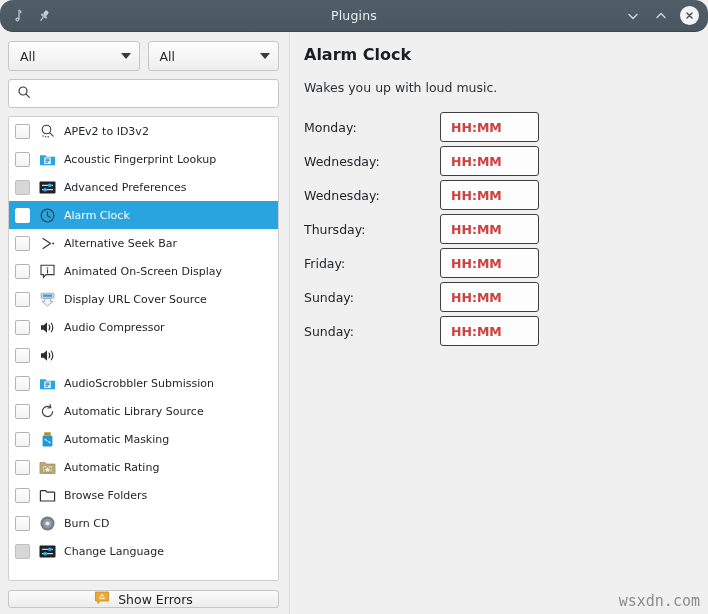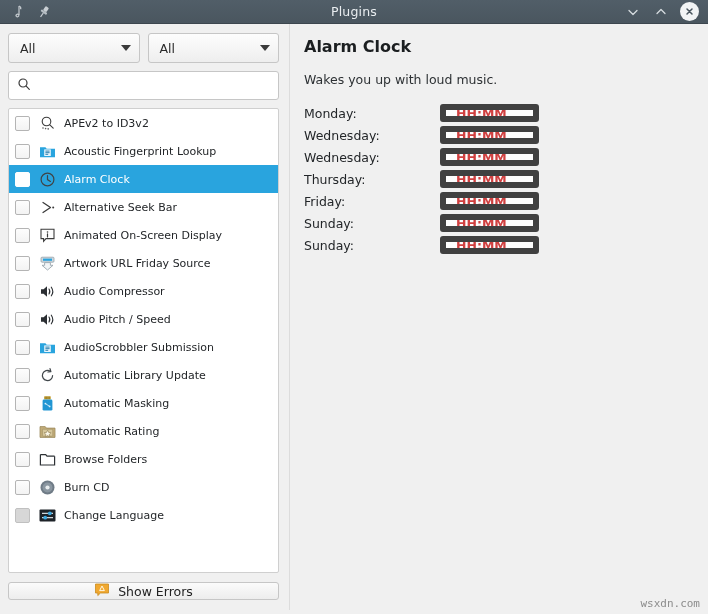--- a/index.html
+++ b/index.html
@@ -9,26 +9,27 @@
     overflow: hidden;
     font-family: "DejaVu Sans", "Liberation Sans", sans-serif;
   }
   body {
     background: #f0f0f0;
     position: relative;
   }
 
   
   .titlebar {
-    height: 24px;
+    height: 32px;
     background: linear-gradient(180deg, #515e68 0%, #4a565f 100%);
     display: flex;
     align-items: center;
     position: relative;
     border-bottom: 1px solid #3c464e;
+    border-radius: 13px;
   }
   .tb-left {
     display: flex;
     align-items: center;
     gap: 10px;
     padding-left: 10px;
     z-index: 2;
   }
   .tb-ico { width: 16px; height: 16px; display: block; opacity: .85; }
   .tb-title {
@@ -206,38 +207,38 @@
     gap: 48px;
   }
   .flabel {
     width: 92px;
     font-size: 12.5px;
     color: #232629;
     padding-left: 4px;
   }
   .finput {
     width: 99px;
-    height: 18px;
-    border: 6px solid #404040;
+    height: 30px;
+    border: 1px solid #404040;
     border-radius: 3px;
     background: #fdfdfd;
     color: #d04040;
     font-size: 12.5px;
     font-weight: bold;
     font-family: inherit;
     padding: 0 10px;
     outline: none;
   }
   .finput::placeholder { color: #d04040; opacity: 1; font-weight: bold; }
 
   
   .wm {
     position: absolute;
     right: 8px; bottom: 4px;
-    font-size: 11px;
+    font-size: 15px;
     color: #8c8c8c;
     font-family: "DejaVu Sans Mono", "Liberation Mono", monospace;
   }
 </style>
 </head>
 <body>
 
 <div class="titlebar">
   <div class="tb-left">
     <span class="tb-ico">
@@ -320,20 +321,32 @@
           <span class="cb"></span>
           <span class="ico">
             <svg width="17" height="17" viewBox="0 0 17 17">
               <path d="M1 4.2 h5.4 l1.3 1.5 H16 v8.6 H1 Z" fill="#29a4de"></path>
               <rect x="5.2" y="6.4" width="6.6" height="6.6" fill="#e9f5fc"></rect>
               <path d="M6.4 8.1h4.2M6.4 9.7h4.2M6.4 11.3h2.8" stroke="#2a7fae" stroke-width="1"></path>
             </svg>
           </span>
           <span class="rlabel">Acoustic Fingerprint Lookup</span>
         </div>
+        <div class="row">
+          <span class="cb disabled"></span>
+          <span class="ico">
+            <svg width="17" height="17" viewBox="0 0 17 17">
+              <rect x="0.5" y="2.5" width="16" height="12" rx="1" fill="#1d2228"></rect>
+              <path d="M3 6.3h11M3 10.7h11" stroke="#cfd6db" stroke-width="1.2"></path>
+              <circle cx="10.8" cy="6.3" r="1.9" fill="#3aa8e0"></circle>
+              <circle cx="6.2" cy="10.7" r="1.9" fill="#3aa8e0"></circle>
+            </svg>
+          </span>
+          <span class="rlabel">Advanced Preferences</span>
+        </div>
         <div class="row selected">
           <span class="cb"></span>
           <span class="ico">
             <svg width="17" height="17" viewBox="0 0 17 17">
               <circle cx="8.5" cy="8.5" r="6.4" fill="none" stroke="#3f4447" stroke-width="1.2"></circle>
               <path d="M8.5 4.6 V8.6 L11.4 10.4" fill="none" stroke="#3f4447" stroke-width="1.2" stroke-linecap="round"></path>
             </svg>
           </span>
           <span class="rlabel">Alarm Clock</span>
         </div>
@@ -360,21 +373,21 @@
         </div>
         <div class="row">
           <span class="cb"></span>
           <span class="ico">
             <svg width="17" height="17" viewBox="0 0 17 17">
               <rect x="2" y="2.2" width="13" height="5" rx="1" fill="#cfd7dd" stroke="#97a3ab" stroke-width=".8"></rect>
               <rect x="4" y="3.6" width="9" height="2.2" fill="#29a4de"></rect>
               <path d="M5.6 7.6 H11.4 V10.3 H14 L8.5 15 L3 10.3 H5.6 Z" fill="#f2f5f7" stroke="#9aa6ae" stroke-width=".9"></path>
             </svg>
           </span>
-          <span class="rlabel">Artwork URL Friday Source</span>
+          <span class="rlabel">Display URL Cover Source</span>
         </div>
         <div class="row">
           <span class="cb"></span>
           <span class="ico">
             <svg width="17" height="17" viewBox="0 0 17 17">
               <path d="M2 6.2 H4.6 L8 3.2 V13.8 L4.6 10.8 H2 Z" fill="#2b2f33"></path>
               <path d="M10 6 q1.7 2.5 0 5" fill="none" stroke="#2b2f33" stroke-width="1.1" stroke-linecap="round"></path>
               <path d="M12.3 4.2 q3 4.3 0 8.6" fill="none" stroke="#2b2f33" stroke-width="1.1" stroke-linecap="round"></path>
             </svg>
           </span>
@@ -382,42 +395,41 @@
         </div>
         <div class="row">
           <span class="cb"></span>
           <span class="ico">
             <svg width="17" height="17" viewBox="0 0 17 17">
               <path d="M2 6.2 H4.6 L8 3.2 V13.8 L4.6 10.8 H2 Z" fill="#2b2f33"></path>
               <path d="M10 6 q1.7 2.5 0 5" fill="none" stroke="#2b2f33" stroke-width="1.1" stroke-linecap="round"></path>
               <path d="M12.3 4.2 q3 4.3 0 8.6" fill="none" stroke="#2b2f33" stroke-width="1.1" stroke-linecap="round"></path>
             </svg>
           </span>
-          <span class="rlabel">Audio Pitch / Speed</span>
         </div>
         <div class="row">
           <span class="cb"></span>
           <span class="ico">
             <svg width="17" height="17" viewBox="0 0 17 17">
               <path d="M1 4.2 h5.4 l1.3 1.5 H16 v8.6 H1 Z" fill="#29a4de"></path>
               <rect x="5.2" y="6.4" width="6.6" height="6.6" fill="#e9f5fc"></rect>
               <path d="M6.4 8.1h4.2M6.4 9.7h4.2M6.4 11.3h2.8" stroke="#2a7fae" stroke-width="1"></path>
             </svg>
           </span>
           <span class="rlabel">AudioScrobbler Submission</span>
         </div>
         <div class="row">
           <span class="cb"></span>
           <span class="ico">
             <svg width="17" height="17" viewBox="0 0 17 17">
               <path d="M13.6 8.5 a5.1 5.1 0 1 1 -2.3 -4.3" fill="none" stroke="#41474b" stroke-width="1.2" stroke-linecap="round"></path>
               <path d="M11.0 1.6 L11.9 4.6 L8.9 5.0" fill="none" stroke="#41474b" stroke-width="1.2" stroke-linecap="round" stroke-linejoin="round"></path>
             </svg>
           </span>
-          <span class="rlabel">Automatic Library Update</span>
+          <span class="rlabel">Automatic Library Source</span>
         </div>
         <div class="row">
           <span class="cb"></span>
           <span class="ico">
             <svg width="17" height="17" viewBox="0 0 17 17">
               <rect x="5.2" y="1.2" width="6.6" height="3.4" rx=".5" fill="#c8a43c"></rect>
               <path d="M6.2 1.7v2.4M7.6 1.7v2.4M9 1.7v2.4M10.4 1.7v2.4" stroke="#8e7420" stroke-width=".7"></path>
               <rect x="3.6" y="4.6" width="9.8" height="11" rx="1.4" fill="#2196d3"></rect>
               <circle cx="6.4" cy="8.6" r=".9" fill="#d9eefa"></circle>
               <circle cx="10.6" cy="11.4" r=".9" fill="#d9eefa"></circle>

